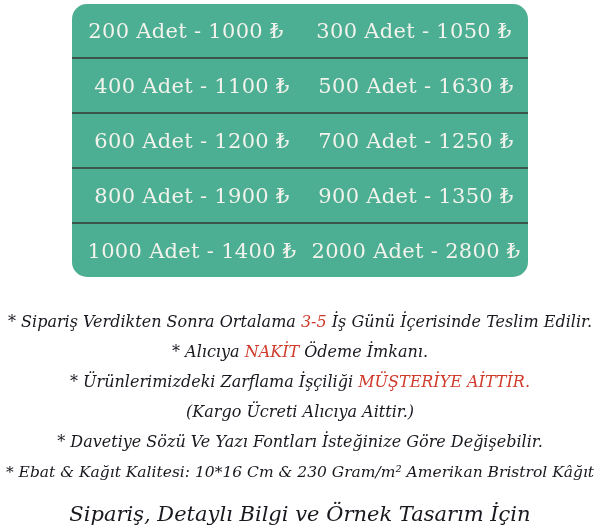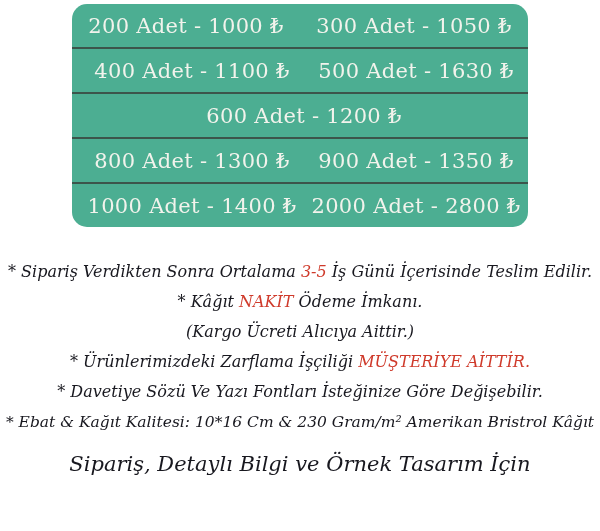--- a/index.html
+++ b/index.html
@@ -14,21 +14,21 @@
   
   .price-table {
     width: 456px;
     margin: 4px auto 0 auto;
     background: var(--table-bg, #4cae92);
     border-radius: 15px;
     overflow: hidden;
   }
   .price-row {
     display: flex;
-    height: 43px;
+    height: 53px;
     align-items: center;
   }
   .price-row + .price-row {
     border-top: 2px solid var(--divider, #3c554b);
     padding-left: 8px;
   }
   .price-cell {
     flex: 1 1 50%;
     text-align: center;
     color: var(--table-text, #f2f3ec);
@@ -73,43 +73,44 @@
   <div class="price-row">
     <div class="price-cell">200 Adet - 1000 ₺</div>
     <div class="price-cell">300 Adet - 1050 ₺</div>
   </div>
   <div class="price-row">
     <div class="price-cell">400 Adet - 1100 ₺</div>
     <div class="price-cell">500 Adet - 1630 ₺</div>
   </div>
   <div class="price-row">
     <div class="price-cell">600 Adet - 1200 ₺</div>
+    <div class="price-cell">700 Adet - 1250 ₺</div>
   </div>
   <div class="price-row">
-    <div class="price-cell">800 Adet - 1300 ₺</div>
+    <div class="price-cell">800 Adet - 1900 ₺</div>
     <div class="price-cell">900 Adet - 1350 ₺</div>
   </div>
   <div class="price-row">
     <div class="price-cell">1000 Adet - 1400 ₺</div>
     <div class="price-cell">2000 Adet - 2800 ₺</div>
   </div>
 </div>
 
 <div class="notes">
   <div class="note-line">
     <span>* Sipariş Verdikten Sonra Ortalama </span><span class="hl-red">3-5</span><span> İş Günü İçerisinde Teslim Edilir.</span>
   </div>
   <div class="note-line">
-    <span>* Kâğıt </span><span class="hl-red">NAKİT</span><span> Ödeme İmkanı.</span>
+    <span>* Alıcıya </span><span class="hl-red">NAKİT</span><span> Ödeme İmkanı.</span>
+  </div>
+  <div class="note-line">
+    <span>* Ürünlerimizdeki Zarflama İşçiliği </span><span class="hl-red">MÜŞTERİYE AİTTİR.</span><span></span>
   </div>
   <div class="note-line">
     <span>(Kargo Ücreti Alıcıya Aittir.)</span>
-  </div>
-  <div class="note-line">
-    <span>* Ürünlerimizdeki Zarflama İşçiliği </span><span class="hl-red">MÜŞTERİYE AİTTİR.</span><span></span>
   </div>
   <div class="note-line">
     <span>* Davetiye Sözü Ve Yazı Fontları İsteğinize Göre Değişebilir.</span>
   </div>
   <div class="note-line small">
     <span>* Ebat &amp; Kağıt Kalitesi: 10*16 Cm &amp; 230 Gram/m² Amerikan Bristrol Kâğıt</span>
   </div>
 </div>
 
 <div class="footer">

